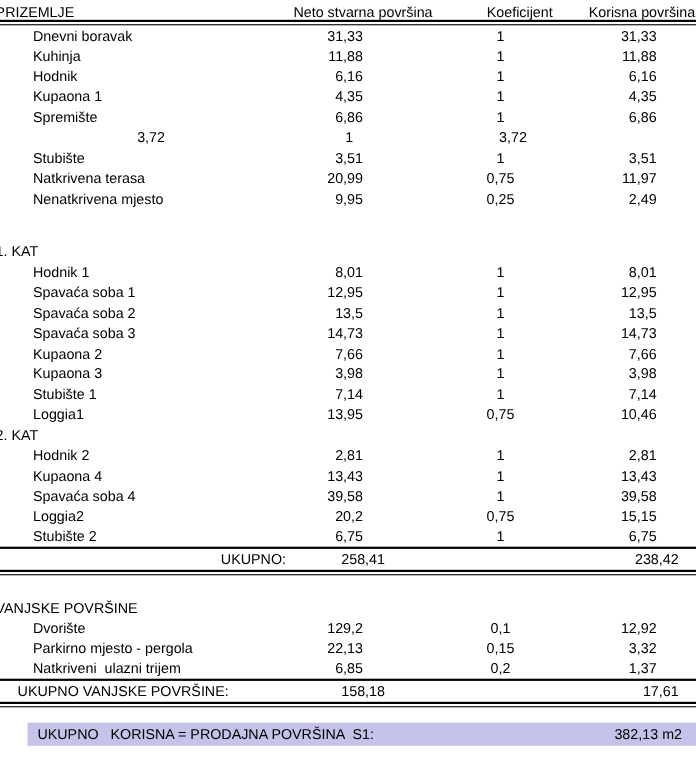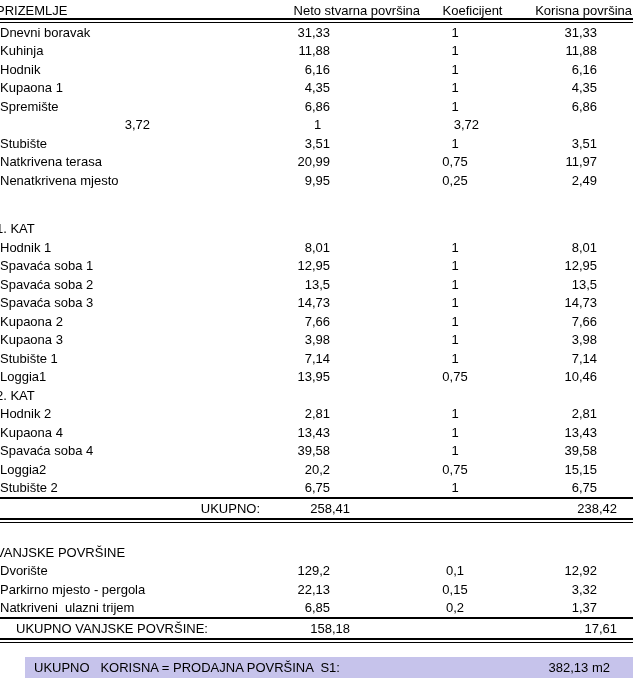--- a/index.html
+++ b/index.html
@@ -5,37 +5,37 @@
   html,body{margin:0;padding:0;background:#fff;}
   .sheet{
     width:633px;height:690px;overflow:hidden;background:#fff;color:#000;
     font-family:Liberation Sans, sans-serif;font-size:13px;line-height:1;
     position:relative;
   }
   .row{display:grid;grid-template-columns:240px 180px 95px 118px;height:18.5px;align-items:center;}
   .row.header{height:17px;align-items:end;padding-bottom:1px;}
   .row.total-row{height:19px;margin-left:20px;}
   .cell{white-space:pre;}
-  .name{}
+  .name{padding-left:30px;}
   .sec{margin-left:-4px;}
   .neto{text-align:right;padding-right:90px;}
   .koef{text-align:center;padding-right:25px;}
   .korisna{text-align:right;padding-right:36px;}
-  .h-neto{text-align:right;}
+  .h-neto{text-align:center;}
   .h-koef{text-align:center;padding-left:10px;}
   .h-korisna{text-align:right;padding-right:1px;}
   .t-label{text-align:right;}
   .sline{height:2px;background:#000;}
   .dline{height:2px;border-top:2px solid #000;border-bottom:1px solid #000;}
   .sp-a{height:30px;}
   .sp-b{height:20px;}
   .sp-c{height:14px;}
   .grand{
     margin-left:25px;height:21px;display:flex;align-items:center;
-    justify-content:space-between;padding-left:9px;padding-right:23px;
+    justify-content:space-between;padding-left:9px;padding-right:13px;
     background:#c6c3eb;
   }
 </style>
 </head>
 <body>
 
 <div class="sheet">
 
   <div class="row header">
     <div class="cell sec">PRIZEMLJE</div>

